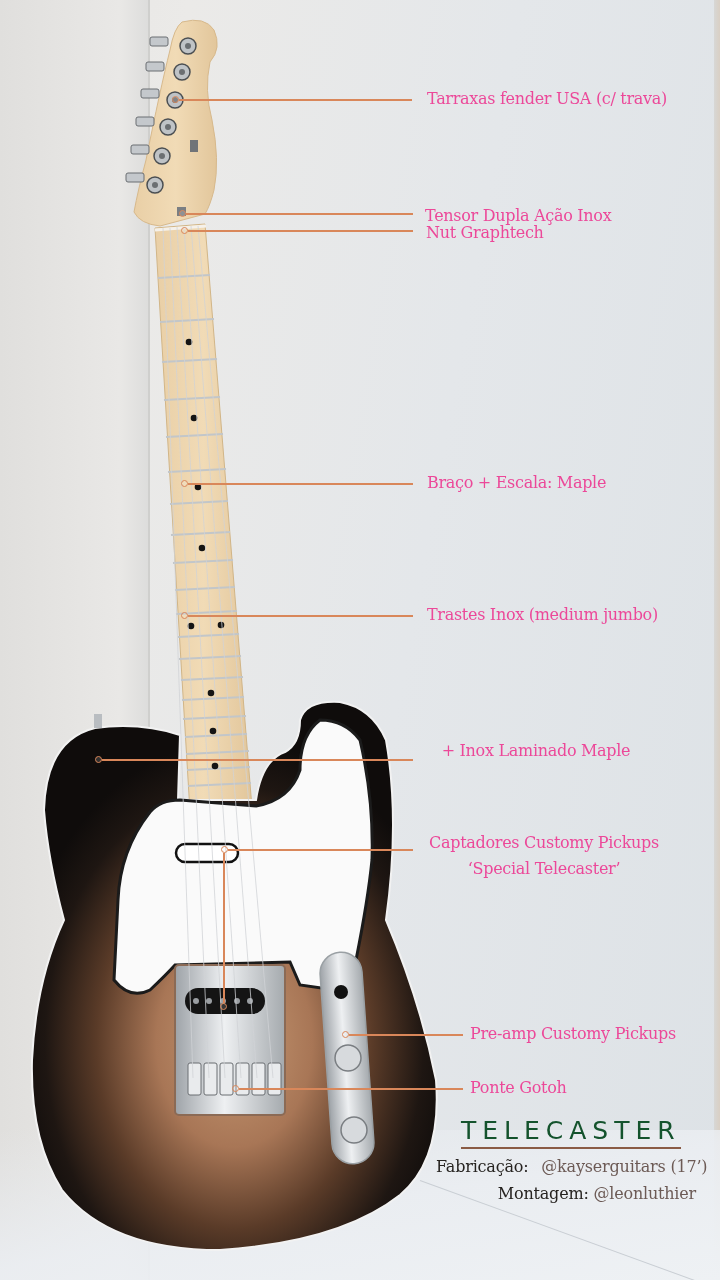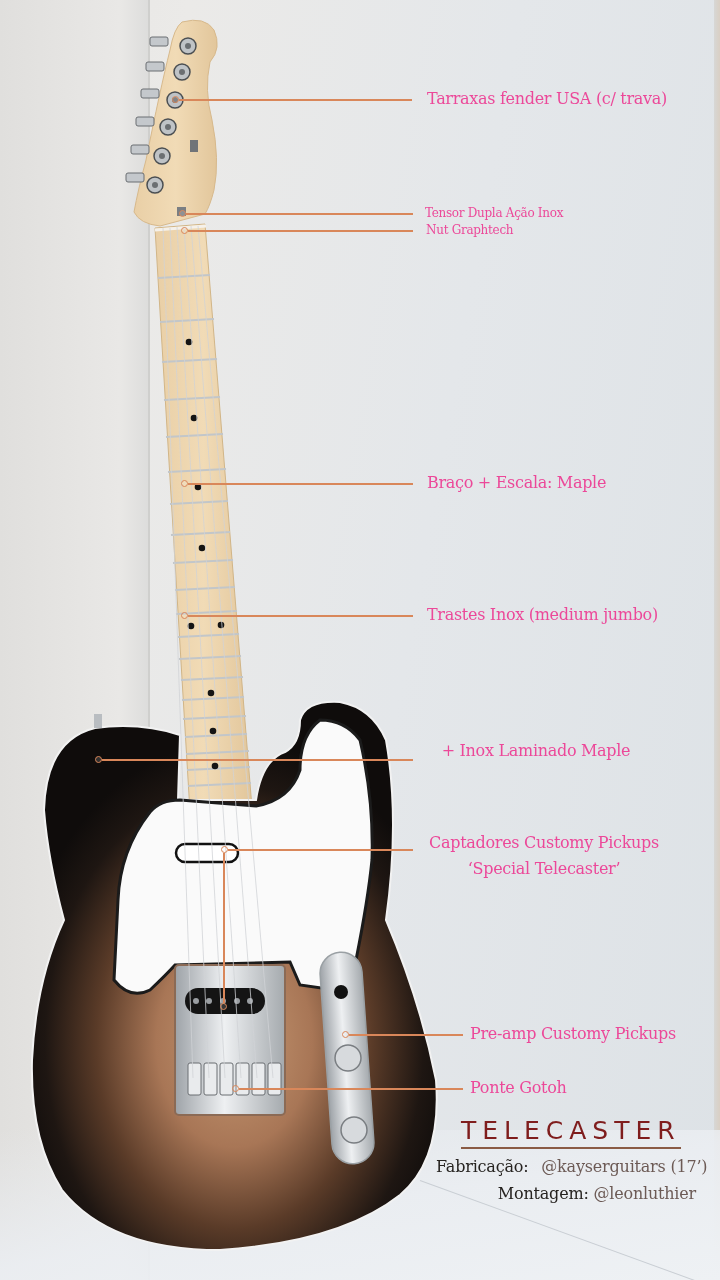--- a/index.html
+++ b/index.html
@@ -32,39 +32,39 @@
   }
   svg.guitar { position: absolute; left: 0; top: 0; }
 
   .label {
     position: absolute;
     color: #ec4899;
     white-space: nowrap;
     letter-spacing: -0.3px;
   }
   .label.lg { font-size: 16px; }
-  .label.sm { font-size: 12px; }
+  .label.sm { font-size: 16px; }
   .label.center { text-align: center; }
   .line {
     position: absolute; height: 2px; background: #d9875a;
   }
   .vline {
     position: absolute; width: 2px; background: #d9875a;
   }
   .dot {
     position: absolute; width: 7px; height: 7px; border-radius: 50%;
     border: 1.5px solid #d9875a; background: rgba(255,255,255,0.15);
   }
 
   .credits { position: absolute; left: 436px; top: 1116px; width: 260px; }
   .title {
     display: inline-block;
     margin-left: 25px;
     font-family: "DejaVu Sans", "Liberation Sans", sans-serif;
-    font-size: 25px; letter-spacing: 6px; color: #7f1d1d;
+    font-size: 25px; letter-spacing: 6px; color: #14532d;
     border-bottom: 2px solid #8a5b45; padding-bottom: 1px; line-height: 30px;
   }
   .credit-row { font-size: 16px; line-height: 27px; color: #262320; white-space: nowrap; letter-spacing: -0.2px; text-align: right; }
   .credit-row .handle { color: #6c5a55; }
 </style>
 </head>
 <body>
 
 <div class="scene">
   <div class="wall-left"></div>

